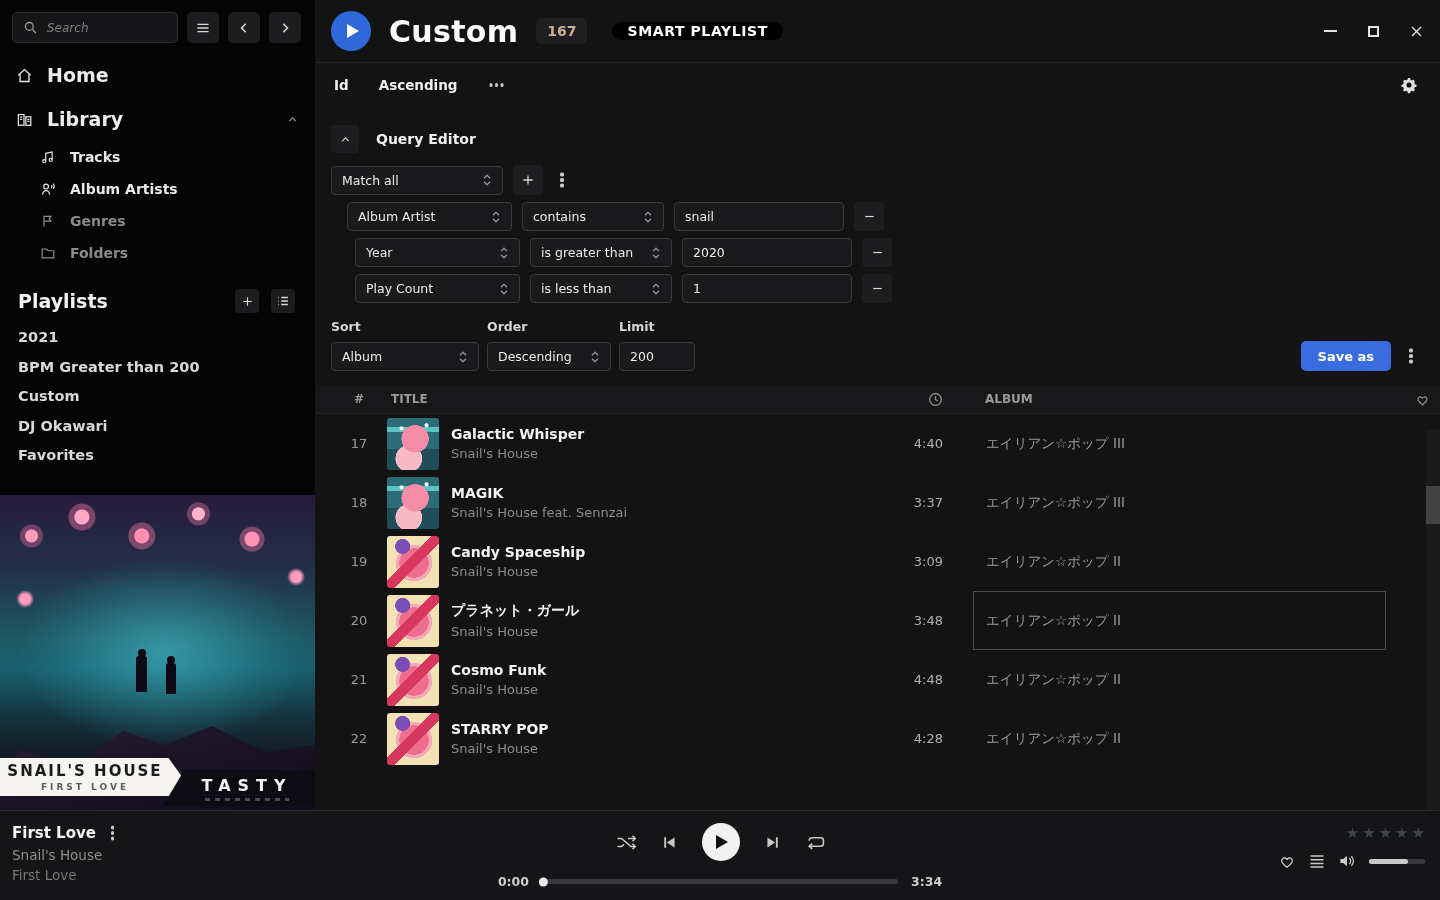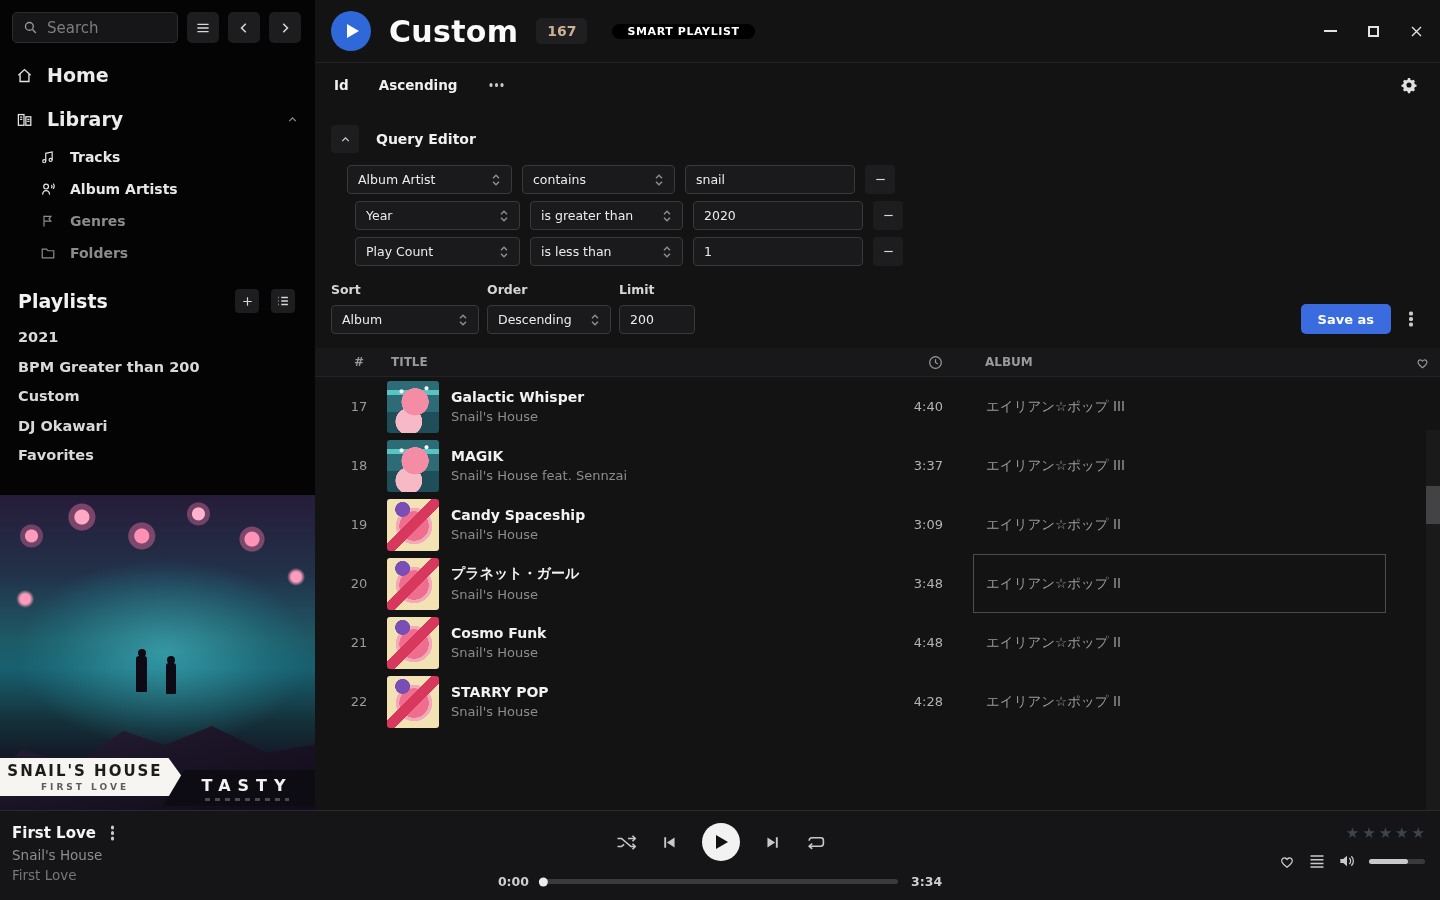--- a/index.html
+++ b/index.html
@@ -9,22 +9,22 @@
     font-family:"DejaVu Sans","Liberation Sans",sans-serif;
     position:relative;
   }
   svg { display:block; }
 
   
   .sidebar { position:absolute; left:0; top:0; width:315px; height:810px; background:#040404; z-index:3; }
   .sidebar-top { display:flex; gap:9px; padding:12px 14px 10px 12px; align-items:center; }
   .search-box { flex:1; height:31px; background:#161618; border:1px solid #2c2c2e; border-radius:5px;
     display:flex; align-items:center; gap:9px; padding:0 10px; color:#8a8a8a; }
-  .search-box input { background:transparent; border:0; outline:0; color:#ddd; font-size:15px; width:100%;
-    font-family:inherit; }
+  .search-box input { background:transparent; border:0; outline:0; color:#ddd; font-size:12px; width:100%;
+    font-family:inherit;font-style:italic; }
   .search-box input::placeholder { color:#7e7e80; }
   .sq-btn { width:32px; height:31px; background:#1d1d1f; border:0; border-radius:5px; color:#d8d8d8;
     display:flex; align-items:center; justify-content:center; cursor:pointer; flex:none; }
   .nav-item { display:flex; align-items:center; gap:14px; padding:11px 16px; font-size:19px; font-weight:700;
     color:#ececec; cursor:pointer; }
   .nav-item .chev-up { margin-left:auto; color:#8d8d8d; }
   .sub-item { display:flex; align-items:center; gap:14px; padding:8px 16px 8px 40px; font-size:14px;
     font-weight:700; color:#e8e8e8; cursor:pointer; }
   .sub-item.dim { color:#8b8b8b; }
   .playlists-header { display:flex; align-items:center; gap:12px; padding:20px 20px 10px 18px; }
@@ -69,21 +69,21 @@
   
   .main { position:absolute; left:315px; top:0; width:1125px; height:810px; background:#131314; overflow:hidden; }
   .page-header { height:63px; display:flex; align-items:center; padding:0 16px; border-bottom:1px solid #232325; position:relative; }
   .play-circle { width:40px; height:40px; border-radius:50%; background:#2f68d8; border:0; cursor:pointer;
     display:flex; align-items:center; justify-content:center; flex:none; }
   .play-circle::after { content:""; margin-left:3px; border-left:12px solid #fff;
     border-top:7px solid transparent; border-bottom:7px solid transparent; }
   .page-title { font-size:30px; font-weight:800; color:#fafafa; margin-left:18px; letter-spacing:.3px; }
   .count-badge { margin-left:18px; background:#1f1f21; border-radius:5px; padding:5px 11px; font-size:14px;
     font-weight:700; color:#cbb196; }
-  .smart-badge { margin-left:25px; background:#000; border-radius:14px; padding:1px 15px; font-size:11px;
+  .smart-badge { margin-left:25px; background:#000; border-radius:14px; padding:1px 15px; font-size:14px;
     font-weight:800; letter-spacing:.6px; color:#fff; }
   .win-controls { position:absolute; right:16px; top:22px; display:flex; gap:27px; align-items:center; height:18px; }
   .win-btn { background:transparent; border:0; color:#e3e3e3; cursor:pointer; display:flex; align-items:center; justify-content:center; width:16px; height:16px; }
   .wb-min { width:13px; height:2px; background:#e3e3e3; }
   .wb-max { width:11px; height:11px; border:2px solid #e3e3e3; }
 
   .toolbar { height:44px; display:flex; align-items:center; gap:30px; padding:0 16px 0 19px; position:relative; }
   .tb-btn { background:transparent; border:0; color:#f0f0f0; font-size:13.5px; font-weight:700; cursor:pointer;
     font-family:inherit; }
   .hdots3 { width:3.2px; height:3.2px; border-radius:50%; background:#c9c9c9;
@@ -97,21 +97,21 @@
   .qe { padding:4px 16px 0; }
   .qe-head { display:flex; align-items:center; gap:17px; margin:14px 0 12px; }
   .qe-title { font-size:14px; font-weight:700; color:#f0f0f0; }
   .btn-sq { width:28px; height:28px; background:#1d1d1f; border:0; border-radius:4px; color:#d0d0d0;
     display:flex; align-items:center; justify-content:center; cursor:pointer; flex:none; }
   .qe-row { display:flex; align-items:center; gap:10px; margin-bottom:7px; }
   .select { height:29px; background:#1a1a1c; border:1px solid #39393c; border-radius:4px; cursor:pointer;
     display:flex; align-items:center; justify-content:space-between; padding:0 10px; font-size:12.5px; color:#ececec; }
   .input { height:29px; background:#1a1a1c; border:1px solid #39393c; border-radius:4px; padding:0 10px;
     font-size:12.5px; color:#ececec; font-family:inherit; outline:none; }
-  .w-match { width:172px; } .w-field { width:165px; } .w-op { width:153px; } .w-val { width:170px; }
+  .w-match { width:172px; } .w-field { width:165px; } .w-op { width:142px; } .w-val { width:170px; }
   .btn-plus { width:30px; height:30px; font-size:17px; font-weight:600; }
   .btn-dots { width:18px; height:30px; background:transparent; border:0; display:flex; align-items:center;
     justify-content:center; cursor:pointer; }
   .btn-minus { width:30px; height:29px; }
   .indent-1 { margin-left:16px; } .indent-g2 { margin-left:10px; } .indent-2 { margin-left:24px; }
 
   .sort-row { display:flex; align-items:flex-end; gap:8px; padding:0 16px; margin-top:16px; position:relative; }
   .sort-col label { display:block; font-size:12.5px; color:#d6d6d6; margin-bottom:8px; font-weight:600; }
   .w-sort { width:148px; } .w-order { width:124px; } .w-limit { width:76px; }
   .save-group { position:absolute; right:20px; bottom:0; display:flex; align-items:center; gap:11px; }
@@ -363,20 +363,40 @@
       <button class="btn-sq">
         <span>
             <svg width="13" height="13" viewBox="0 0 20 20" fill="none" stroke="#d0d0d0" stroke-width="2">
               <path d="M5 12.5l5-5 5 5"></path>
             </svg>
           </span>
       </button>
       <span class="qe-title">Query Editor</span>
     </div>
 
+    <div class="qe-row">
+      <div class="select w-match">
+        <span>Match all</span>
+        <span>
+            <svg width="10" height="14" viewBox="0 0 10 14" fill="none" stroke="#8f8f94" stroke-width="1.4">
+              <path d="M2 5.2L5 2.2l3 3M2 8.8l3 3 3-3"></path>
+            </svg>
+          </span>
+      </div>
+      <button class="btn-sq btn-plus">
+        <span>
+            <svg width="14" height="14" viewBox="0 0 20 20" fill="none" stroke="#d8d8d8" stroke-width="1.8">
+              <path d="M10 3.5v13M3.5 10h13"></path>
+            </svg>
+          </span>
+      </button>
+      <button class="btn-dots">
+          <span class="vdots3"></span>
+        </button>
+    </div>
 
     <div class="qe-row indent-1">
       <div class="select w-field">
         <span>Album Artist</span>
         <span>
             <svg width="10" height="14" viewBox="0 0 10 14" fill="none" stroke="#8f8f94" stroke-width="1.4">
               <path d="M2 5.2L5 2.2l3 3M2 8.8l3 3 3-3"></path>
             </svg>
           </span>
       </div>

